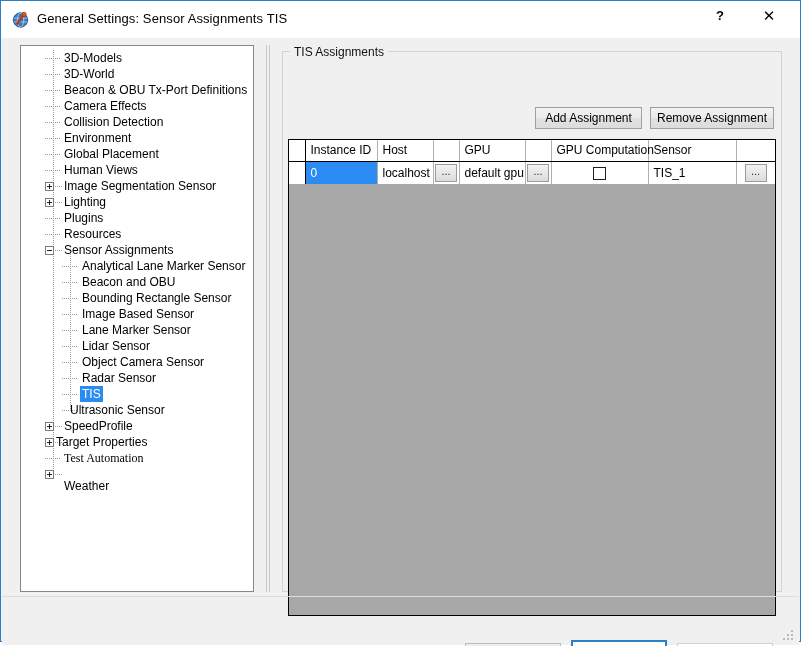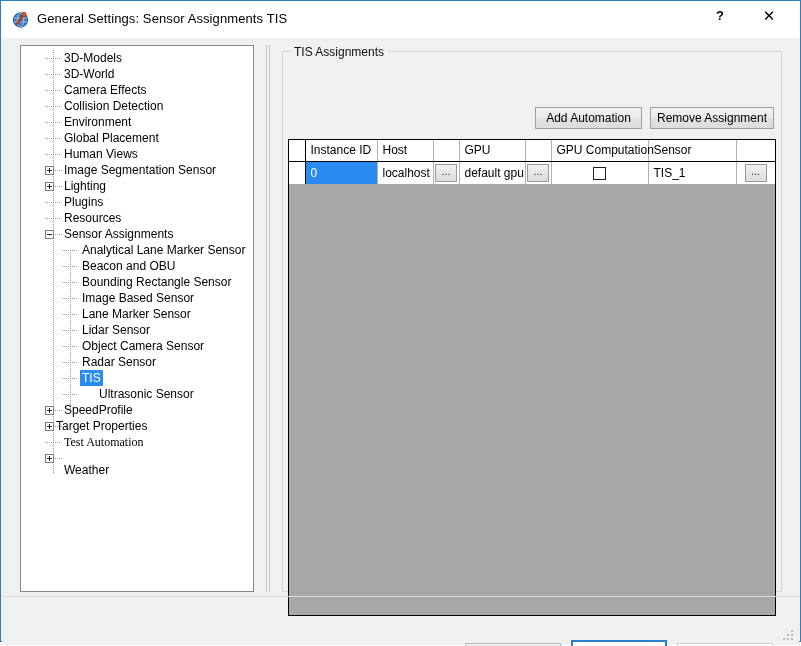--- a/index.html
+++ b/index.html
@@ -314,20 +314,24 @@
           <div class="tree-row">
             <span class="dotline-h" style="left: 24px; width: 16px;"></span>
             <span class="tree-label" style="left: 43px;">3D-Models</span>
           </div>
           <div class="tree-row">
             <span class="dotline-h" style="left: 24px; width: 16px;"></span>
             <span class="tree-label" style="left: 43px;">3D-World</span>
           </div>
           <div class="tree-row">
             <span class="dotline-h" style="left: 24px; width: 16px;"></span>
+            <span class="tree-label" style="left: 43px;">Beacon &amp; OBU Tx-Port Definitions</span>
+          </div>
+          <div class="tree-row">
+            <span class="dotline-h" style="left: 24px; width: 16px;"></span>
             <span class="tree-label" style="left: 43px;">Camera Effects</span>
           </div>
           <div class="tree-row">
             <span class="dotline-h" style="left: 24px; width: 16px;"></span>
             <span class="tree-label" style="left: 43px;">Collision Detection</span>
           </div>
           <div class="tree-row">
             <span class="dotline-h" style="left: 24px; width: 16px;"></span>
             <span class="tree-label" style="left: 43px;">Environment</span>
           </div>
@@ -393,21 +397,21 @@
           <div class="tree-row">
             <span class="dotline-h" style="left: 41px; width: 16px;"></span>
             <span class="tree-label" style="left: 61px;">Radar Sensor</span>
           </div>
           <div class="tree-row">
             <span class="dotline-h" style="left: 41px; width: 16px;"></span>
             <span class="tree-label sel" style="left: 59px;">TIS</span>
           </div>
           <div class="tree-row">
             <span class="dotline-h" style="left: 41px; width: 16px;"></span>
-            <span class="tree-label" style="left: 78px; text-align: center;">Ultrasonic Sensor</span>
+            <span class="tree-label" style="left: 49px; text-align: center;">Ultrasonic Sensor</span>
           </div>
           <div class="tree-row">
             <span class="expander plus" style="left: 24px;"></span>
             <span class="dotline-h" style="left: 34px; width: 7px;"></span>
             <span class="tree-label" style="left: 43px;">SpeedProfile</span>
           </div>
           <div class="tree-row">
             <span class="expander plus" style="left: 24px;"></span>
             <span class="dotline-h" style="left: 34px; width: 7px;"></span>
             <span class="tree-label" style="left: 35px;">Target Properties</span>
@@ -424,21 +428,21 @@
         </div>
     </div>
 
     <div class="splitter">
         <i></i>
       </div>
 
     <div class="groupbox"></div>
     <div class="groupbox-title">TIS Assignments</div>
 
-    <button class="btn btn-add">Add Automation</button>
+    <button class="btn btn-add">Add Assignment</button>
     <button class="btn btn-remove">Remove Assignment</button>
 
     <div class="table-wrap">
       <table class="tbl">
         <colgroup>
           <col style="width:16px">
             <col style="width:72px">
             <col style="width:56px">
           <col style="width:26px">
             <col style="width:66px">

